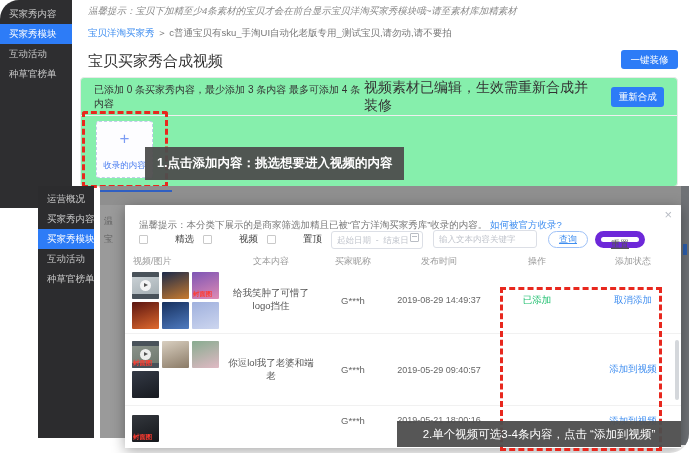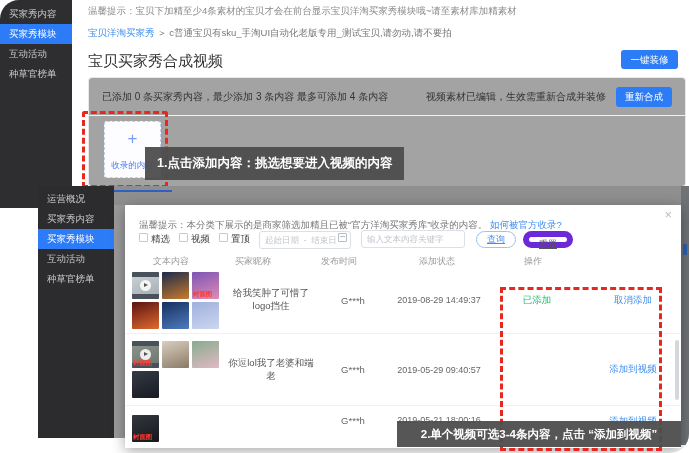--- a/index.html
+++ b/index.html
@@ -3,54 +3,54 @@
 <meta charset="utf-8">
 <style>
   html,body{margin:0;padding:0;background:#fff;}
   *{box-sizing:border-box;font-family:"Liberation Sans","DejaVu Sans",sans-serif;}
   #stage{position:relative;width:689px;height:453px;background:#fff;overflow:hidden;border-radius:19px;}
 
   
   .w1-sidebar{position:absolute;left:0;top:0;width:72px;height:208px;background:#2e2e30;z-index:1;padding-top:4px;}
   .side-item{height:20px;line-height:20px;padding-left:9px;font-size:9.5px;color:#c9c9c9;white-space:nowrap;overflow:hidden;}
   .side-item.active{background:#2d7cf7;color:#fff;}
-  .w1-tip{position:absolute;left:88px;top:5px;font-size:9.5px;color:#8a8a8a;z-index:1;white-space:nowrap;}
+  .w1-tip{position:absolute;left:88px;top:5px;font-size:9.5px;color:#8a8a8a;z-index:1;white-space:nowrap;font-style:italic;}
   .w1-bc{position:absolute;left:88px;top:27px;font-size:9.5px;color:#777;z-index:1;white-space:nowrap;}
   .w1-bc .bc-link{color:#3e8df0;}
   .w1-title{position:absolute;left:88px;top:52px;font-size:15px;color:#333;z-index:1;}
   .btn-blue{background:#2d7cf7;color:#fff;border:none;border-radius:3px;font-size:9.5px;text-align:center;cursor:pointer;}
   .w1-decorate{position:absolute;left:621px;top:50px;width:57px;height:19px;line-height:19px;z-index:1;}
-  .w1-card{position:absolute;left:88px;top:77px;width:598px;height:110px;border:1px solid #e9e9e9;border-radius:4px;background:#a3a3a3;z-index:1;}
+  .w1-card{position:absolute;left:80px;top:77px;width:598px;height:110px;border:1px solid #e9e9e9;border-radius:4px;background:#86efac;z-index:1;}
   .card-head{height:38px;border-bottom:1px solid #efefef;display:flex;align-items:center;padding:0 13px;}
   .added-line{font-size:10px;color:#333;}
   .regen-wrap{margin-left:auto;display:flex;align-items:center;}
-  .regen-hint{font-size:10px;color:#333;}
+  .regen-hint{font-size:14px;color:#333;}
   .w1-regen{width:56px;height:20px;line-height:20px;margin-left:10px;text-align:center;}
   .upload-box{position:absolute;left:15px;top:43px;width:57px;height:57px;border:1px dashed #c3cdea;border-radius:3px;background:#fdfdff;}
   .upload-plus{position:absolute;left:0;right:0;top:8px;text-align:center;font-size:17px;color:#7b9cf3;line-height:17px;}
   .upload-label{position:absolute;left:0;right:0;bottom:5px;text-align:center;font-size:8.5px;color:#4a7df0;}
   .dash-box-1{position:absolute;left:82px;top:111px;width:86px;height:77px;border:3px dashed #e8281e;border-radius:3px;z-index:5;}
   .tooltip1{position:absolute;left:145px;top:147px;height:33px;line-height:33px;padding:0 12px;background:rgba(77,77,77,.95);color:#fff;font-size:12.5px;font-weight:bold;z-index:6;white-space:nowrap;}
 
   
   .dim-top{position:absolute;left:100px;top:186px;width:589px;height:19px;background:#8f8f8f;z-index:10;}
   .tab-line{position:absolute;left:0;top:4px;width:72px;height:2px;background:#2f5fc2;}
   .dim-left{position:absolute;left:100px;top:205px;width:25px;height:233px;background:#9a9a9a;z-index:10;}
   .ghost{position:absolute;left:4px;font-size:9px;color:rgba(55,55,55,.6);}
   .dim-right{position:absolute;left:681px;top:186px;width:8px;height:259px;background:#6f7276;z-index:10;}
   .dim-right .bluedash{position:absolute;left:2px;top:58px;width:4px;height:11px;background:#2c5fae;}
-  .w2-sidebar{position:absolute;left:38px;top:186px;width:76px;height:252px;background:#2c2c2e;z-index:10;padding-top:3px;}
+  .w2-sidebar{position:absolute;left:38px;top:186px;width:56px;height:252px;background:#2c2c2e;z-index:10;padding-top:3px;}
 
   
   .modal{position:absolute;left:125px;top:205px;width:556px;height:243px;background:#fff;z-index:20;border-radius:3px 3px 0 0;box-shadow:0 3px 14px rgba(0,0,0,.35);}
   .modal-close{position:absolute;right:9px;top:3px;color:#b8bcc4;font-size:13px;line-height:13px;cursor:pointer;z-index:3;}
   .modal-tip{position:absolute;left:14px;top:14px;font-size:9.5px;color:#777;white-space:nowrap;}
   .modal-tip a{color:#3e8df0;text-decoration:none;}
   .filter-row{position:absolute;left:14px;top:25px;height:18px;display:flex;align-items:center;}
-  .cb-group{display:flex;align-items:flex-start;margin-right:9px;}
+  .cb-group{display:flex;align-items:center;margin-right:9px;gap:24px;}
   .cbx{width:9px;height:9px;border:1px solid #c9c9c9;border-radius:1px;background:#fff;margin-right:3px;}
   .cb-label{font-size:9.5px;color:#444;}
   .inp{height:18px;border:1px solid #dcdfe6;border-radius:3px;font-size:8.5px;color:#555;padding:0 5px;background:#fff;}
   .inp::placeholder{color:#c0c4cc;}
   .date-wrap{position:relative;margin-right:10px;}
   .date-inp{width:92px;padding-right:14px;}
   .cal-icon{position:absolute;right:4px;top:4px;width:9px;height:9px;border:1px solid #b9bdc4;border-radius:1px;}
   .cal-icon::before{content:"";position:absolute;left:1px;top:2px;right:1px;height:1px;background:#b9bdc4;}
   .search-inp{width:104px;margin-right:11px;}
   .pill{height:17px;line-height:15px;border-radius:9px;background:#fff;font-size:9px;padding:0 10px;margin-right:7px;cursor:pointer;text-decoration:underline;}
@@ -79,21 +79,21 @@
   .thumb-grid{display:flex;flex-wrap:wrap;gap:3px;width:90px;}
   .thumb{position:relative;width:27px;height:27px;border-radius:1px;overflow:hidden;flex:none;}
   .thumb.video::before{content:"";position:absolute;left:0;right:0;top:0;height:5px;background:#49525a;}
   .thumb.video::after{content:"";position:absolute;left:0;right:0;bottom:0;height:5px;background:#49525a;}
   .play{position:absolute;inset:0;margin:auto;width:11px;height:11px;border-radius:50%;background:rgba(250,250,250,.9);z-index:2;}
   .play::after{content:"";position:absolute;left:4px;top:3px;border-left:4px solid #555;border-top:2.5px solid transparent;border-bottom:2.5px solid transparent;}
   .cover{position:absolute;left:1px;bottom:1px;font-size:8px;line-height:8px;color:#ff3b30;font-weight:bold;transform:scale(.8);transform-origin:left bottom;z-index:2;white-space:nowrap;}
 
   .dash-box-2{position:absolute;left:375px;top:82px;width:162px;height:164px;border:3px dashed #e8281e;z-index:40;}
   .scroll-thumb{position:absolute;right:2px;top:135px;width:4px;height:60px;border-radius:2px;background:#d4d7db;}
-  .tooltip2{position:absolute;left:397px;top:421px;width:284px;height:26px;line-height:26px;text-align:center;background:rgba(77,77,77,.95);color:#fff;font-size:11.5px;font-weight:bold;z-index:30;white-space:nowrap;}
+  .tooltip2{position:absolute;left:397px;top:421px;width:284px;height:26px;line-height:26px;text-align:center;background:rgba(77,77,77,.95);color:#fff;font-size:11.5px;font-weight:normal;z-index:30;white-space:nowrap;}
 </style>
 </head>
 <body>
 
 <div id="stage">
 
   <div class="w1-sidebar">
     <div class="side-item">买家秀内容</div>
     <div class="side-item active">买家秀模块</div>
     <div class="side-item">互动活动</div>
@@ -171,25 +171,26 @@
       <span class="date-wrap">
         <input class="inp date-inp" placeholder="起始日期  -  结束日期" style="">
         <span class="cal-icon"></span>
       </span>
       <input class="inp search-inp" placeholder="输入文本内容关键字" style="">
       <span class="pill query">查询</span>
       <span class="pill reset">重置</span>
     </div>
 
     <div class="thead">
+      <span class="cell hcell c-thumbs">视频/图片</span>
       <span class="cell hcell c-text">文本内容</span>
       <span class="cell hcell c-nick">买家昵称</span>
       <span class="cell hcell c-time">发布时间</span>
+      <span class="cell hcell c-action">操作</span>
       <span class="cell hcell c-status">添加状态</span>
-      <span class="cell hcell c-action">操作</span>
     </div>
 
     <div class="rows-wrap">
       <div class="trow r0">
         <span class="cell c-thumbs">
             <span class="thumb-grid">
               <div class="thumb video" style="background: linear-gradient(160deg, rgb(207, 214, 218), rgb(159, 169, 174));">
                 <span class="play"></span>
               </div>
               <div class="thumb" style="background: linear-gradient(160deg, rgb(27, 42, 74), rgb(201, 123, 46));"></div>

